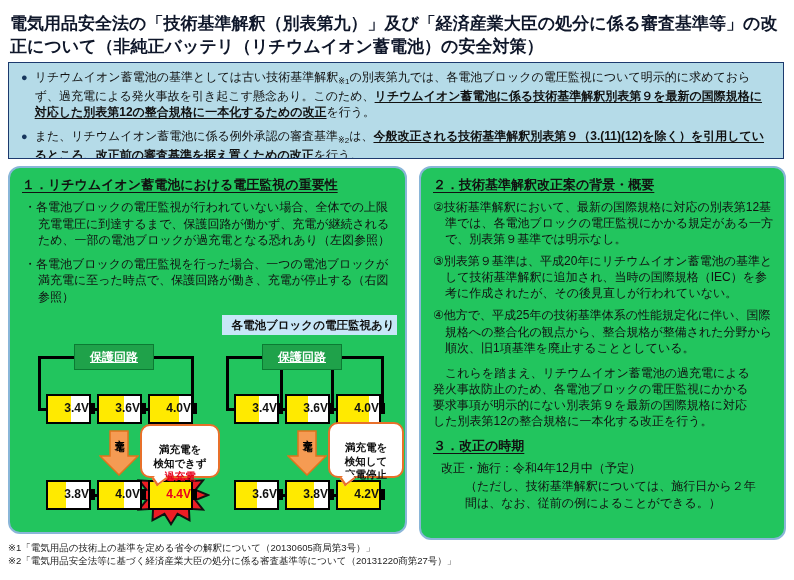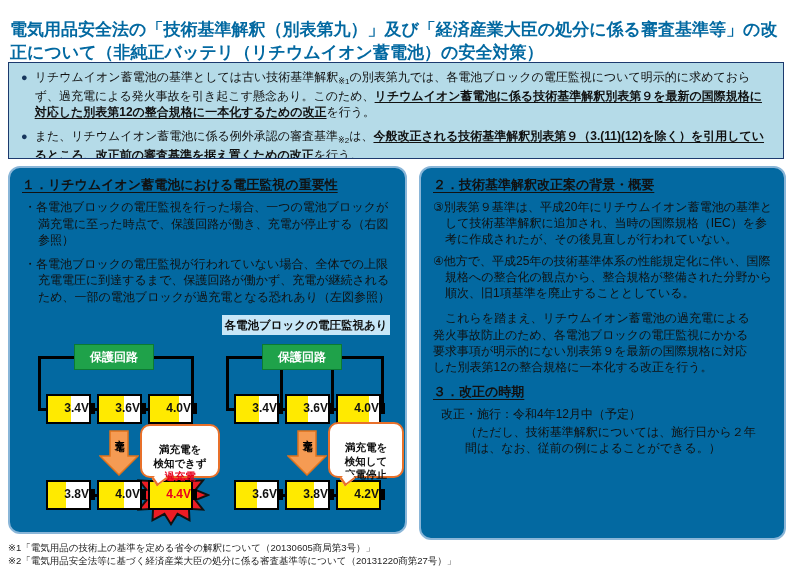--- a/index.html
+++ b/index.html
@@ -1,48 +1,48 @@
 <!DOCTYPE html>
 <html><head>
 <meta charset="utf-8">
 <style>
   html,body{margin:0;padding:0;}
   body{
     width:794px;height:580px;position:relative;background:#fff;overflow:hidden;
     font-family:"Liberation Sans","DejaVu Sans",sans-serif;color:#111;
   }
   
-  .title{position:absolute;left:10px;top:18px;width:778px;font-size:17px;font-weight:bold;
-         line-height:1.38;color:#0369a1;letter-spacing:0;}
+  .title{position:absolute;left:10px;top:12px;width:778px;font-size:17px;font-weight:bold;
+         line-height:1.38;color:#0f172a;letter-spacing:0;}
   
   .summary{position:absolute;left:8px;top:62px;width:776px;height:97px;background:#b5dbe8;
            border:1px solid #1c3a6e;box-sizing:border-box;padding:6px 12px 4px 10px;overflow:hidden;}
   .sbullet{display:flex;font-size:12px;line-height:1.4;margin-bottom:7px;}
   .sbullet .dot{color:#17365d;font-size:11px;margin:1px 7px 0 2px;flex:0 0 auto;}
   .sbullet sub{font-size:8px;}
   .em{font-weight:bold;text-decoration:underline;text-underline-offset:2px;}
   
-  .panel{position:absolute;border:2px solid #8ab6d8;border-radius:12px;background:#0369a1;box-sizing:border-box;}
+  .panel{position:absolute;border:2px solid #8ab6d8;border-radius:12px;background:#22c55e;box-sizing:border-box;}
   #panel1{left:8px;top:166px;width:399px;height:368px;}
   #panel2{left:419px;top:166px;width:367px;height:374px;padding-bottom:8px;}
   .phead{margin:8px 12px 5px 12px;font-size:13px;font-weight:bold;text-decoration:underline;text-underline-offset:3px;}
   .s1b{margin:3px 12px 7px 14px;font-size:12px;line-height:1.38;padding-left:14px;text-indent:-14px;}
   .s1b::before{content:"・";}
   .s2item{margin:3px 10px 6px 12px;font-size:12px;line-height:1.34;padding-left:1em;text-indent:-1em;}
   .s2para{margin:9px 26px 6px 12px;font-size:12px;line-height:1.34;text-indent:1em;}
   .s3line{margin:2px 10px 1px 20px;font-size:12px;}
   .s3note{margin:0 12px 0 44px;width:300px;font-size:12px;line-height:1.38;}
   
   .footnotes{position:absolute;left:8px;top:541px;width:780px;font-size:9.5px;line-height:1.4;color:#222;}
   
   .dlabel{position:absolute;height:20px;line-height:20px;text-align:center;font-size:11.5px;font-weight:bold;z-index:2;}
   .pink{background:#f2aab2;}
-  .lblue{background:#c7e7f8;}
+  .lblue{background:#c7e7f8;padding-left:7px;}
   .protbox{position:absolute;height:26px;line-height:24px;background:#1fa24a;border:1px solid #0c7a33;
-           color:#fff;font-size:12px;font-weight:bold;text-align:center;box-sizing:border-box;z-index:2;}
+           color:#fff;font-size:12px;font-weight:bold;text-align:center;box-sizing:border-box;z-index:2;text-decoration:underline;}
   .w{position:absolute;background:#000;z-index:1;}
   .brow{position:absolute;display:flex;gap:6px;z-index:2;}
   .batt{position:relative;width:45px;height:30px;border:2.5px solid #000;box-sizing:border-box;background:#fff;z-index:3;}
   .batt .bv{display:block;text-align:right;font-size:12px;font-weight:bold;line-height:25px;position:relative;z-index:2;}
   .batt .term{position:absolute;right:-6px;top:7px;width:6px;height:11px;background:#000;}
   .batt.danger .bv{color:#e8001d;}
   .burst{position:absolute;z-index:2;}
   .charge-arrow{position:absolute;width:40px;height:46px;z-index:2;}
   .charge-arrow svg{position:absolute;left:0;top:0;}
   .charge-arrow .ctext{position:absolute;left:50%;top:2px;transform:translateX(-50%);
@@ -64,22 +64,22 @@
     <span><span>リチウムイオン蓄電池の基準としては古い技術基準解釈</span><sub>※1</sub><span>の別表第九では、各電池ブロックの電圧監視について明示的に求めておらず、過充電による発火事故を引き起こす懸念あり。このため、</span><span class="em">リチウムイオン蓄電池に係る技術基準解釈別表第９を最新の国際規格に対応した別表第12の整合規格に一本化するための改正</span><span>を行う。</span></span>
   </div>
   <div class="sbullet">
     <span class="dot">●</span>
     <span><span>また、リチウムイオン蓄電池に係る例外承認の審査基準</span><sub>※2</sub><span>は、</span><span class="em">今般改正される技術基準解釈別表第９（3.(11)(12)を除く）を引用しているところ、改正前の審査基準を据え置くための改正</span><span>を行う。</span></span>
   </div>
 </div>
 
 <div class="panel" id="panel1">
   <div class="phead">１．リチウムイオン蓄電池における電圧監視の重要性</div>
+  <div class="s1b">各電池ブロックの電圧監視が行われていない場合、全体での上限充電電圧に到達するまで、保護回路が働かず、充電が継続されるため、一部の電池ブロックが過充電となる恐れあり（左図参照）</div>
   <div class="s1b">各電池ブロックの電圧監視を行った場合、一つの電池ブロックが満充電に至った時点で、保護回路が働き、充電が停止する（右図参照）</div>
-  <div class="s1b">各電池ブロックの電圧監視が行われていない場合、全体での上限充電電圧に到達するまで、保護回路が働かず、充電が継続されるため、一部の電池ブロックが過充電となる恐れあり（左図参照）</div>
 
   <div class="protbox" style="left:64px;top:176px;width:80px;">保護回路</div>
   <div class="w" style="left:28px;top:188px;width:38px;height:3px;"></div>
   <div class="w" style="left:142px;top:188px;width:42px;height:3px;"></div>
   <div class="w" style="left:28px;top:188px;width:3px;height:54px;"></div>
   <div class="w" style="left:181px;top:188px;width:3px;height:54px;"></div>
   <div class="w" style="left:28px;top:240px;width:158px;height:3px;"></div>
   <div class="brow" style="left:36px;top:226px;">
     <div class="batt" style="background: linear-gradient(to right, rgb(255, 234, 0) 55%, rgb(255, 255, 255) 55%);">
         <span class="bv">3.4V</span>
@@ -172,20 +172,21 @@
       </div>
     <div class="batt" style="background: linear-gradient(to right, rgb(255, 234, 0) 100%, rgb(255, 255, 255) 100%);">
         <span class="bv">4.2V</span>
         <i class="term"></i>
       </div>
   </div>
 </div>
 
 <div class="panel" id="panel2">
   <div class="phead">２．技術基準解釈改正案の背景・概要</div>
+  <div class="s2item">②技術基準解釈において、最新の国際規格に対応の別表第12基準では、各電池ブロックの電圧監視にかかる規定がある一方で、別表第９基準では明示なし。</div>
   <div class="s2item">③別表第９基準は、平成20年にリチウムイオン蓄電池の基準として技術基準解釈に追加され、当時の国際規格（IEC）を参考に作成されたが、その後見直しが行われていない。</div>
   <div class="s2item">④他方で、平成25年の技術基準体系の性能規定化に伴い、国際規格への整合化の観点から、整合規格が整備された分野から順次、旧1項基準を廃止することとしている。</div>
   <div class="s2para">これらを踏まえ、リチウムイオン蓄電池の過充電による発火事故防止のため、各電池ブロックの電圧監視にかかる要求事項が明示的にない別表第９を最新の国際規格に対応した別表第12の整合規格に一本化する改正を行う。</div>
   <div class="phead">３．改正の時期</div>
   <div class="s3line">改正・施行：令和4年12月中（予定）</div>
   <div class="s3note">（ただし、技術基準解釈については、施行日から２年間は、なお、従前の例によることができる。）</div>
 </div>
 
 <div class="footnotes">
   <div>※1「電気用品の技術上の基準を定める省令の解釈について（20130605商局第3号）」</div>

